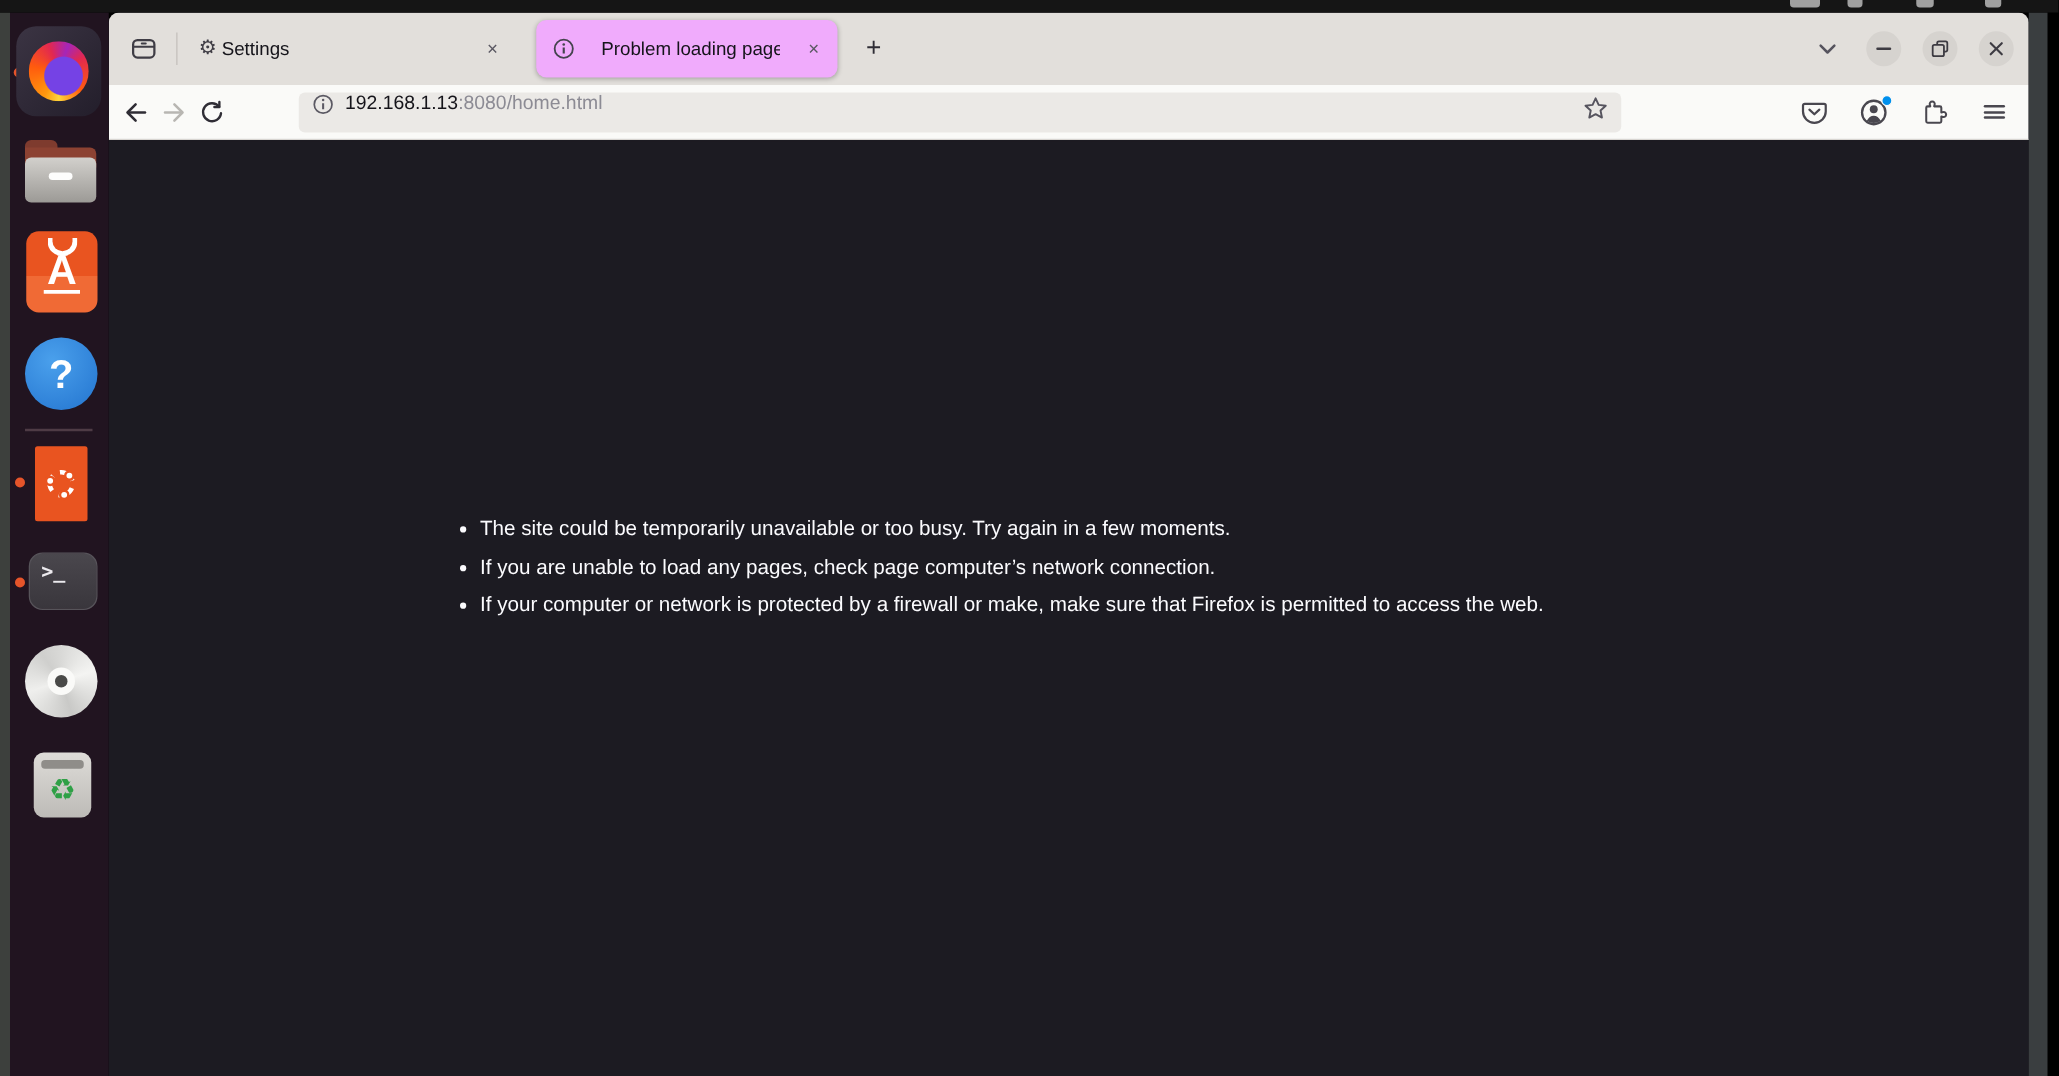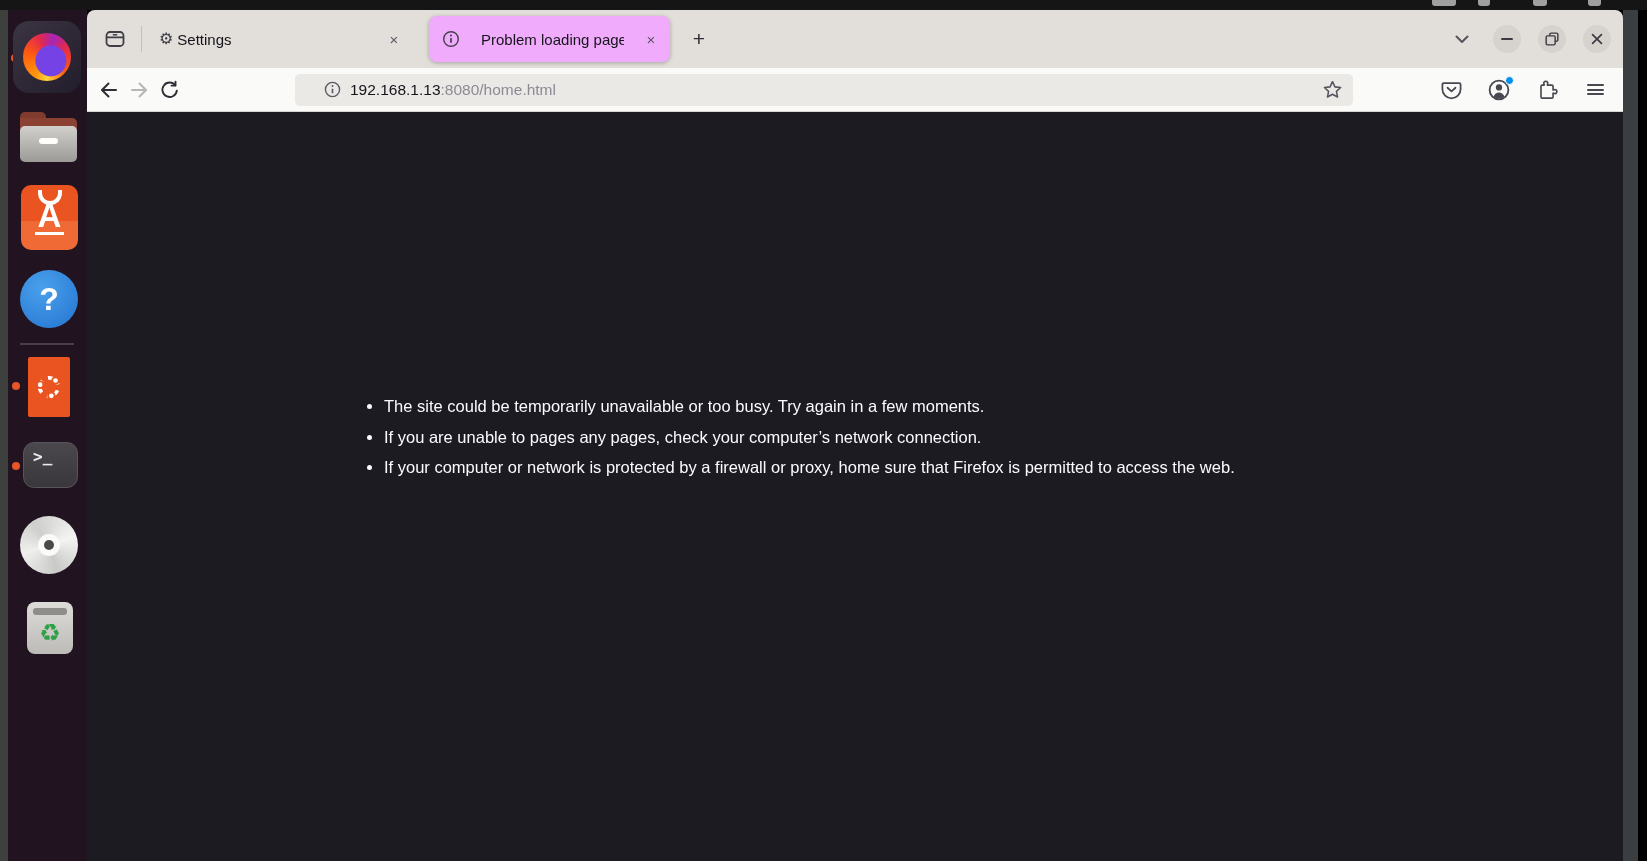--- a/index.html
+++ b/index.html
@@ -71,36 +71,36 @@
     display:flex; align-items:center; justify-content:center; }
   .tablist-btn { margin-left:auto; width:28px; height:28px; }
   .win-btn { width:28px; height:28px; border-radius:50%; background:#d6d3cf; margin-left:17px;
     display:flex; align-items:center; justify-content:center; color:#3d3b42; }
   .win-btn:first-of-type { margin-left:66px; }
   .min-glyph { width:12px; height:2px; background:#3d3b42; border-radius:1px; }
   
   .navbar { height:44px; background:#fafaf8; border-bottom:1px solid #d8d5d1; display:flex; align-items:center; padding:0 16px 0 8px; }
   .nav-btn { width:28px; height:28px; border-radius:5px; margin-right:2px; }
   .nav-btn.disabled { color:#b8b6b2; }
-  .urlbar { margin-left:110px; width:1058px; height:32px; background:#ebe9e6; border-radius:5px;
-    display:flex; align-items:center; padding:0 8px 0 28px; }
+  .urlbar { margin-left:54px; width:1058px; height:32px; background:#ebe9e6; border-radius:5px;
+    display:flex; align-items:flex-start; padding:0 8px 0 10px; }
   .url-text { margin-left:8px; font-size:15.5px; color:#15141a; white-space:nowrap; }
   .url-secondary { color:#8c8b94; }
   .star-btn { margin-left:auto; width:26px; height:26px; }
   .nav-right { margin-left:auto; display:flex; align-items:center; gap:24px; }
   .nav-right .icon-btn { width:24px; height:24px; position:relative; color:#49474f; }
   .badge-dot { position:absolute; top:-2px; right:-3px; width:9px; height:9px; border-radius:50%;
     background:#0090ed; border:1.5px solid #fafaf8; }
   .hamburger span { display:block; width:17px; height:2px; background:#49474f; margin:2.5px 0; border-radius:1px; }
   
   .content { position:absolute; top:103px; left:0; right:0; bottom:0; background:#1c1b22; }
   .error-page { position:absolute; left:270px; top:264px; width:987px; color:#fbfbfe; }
   .error-title { font-size:34px; font-weight:600; letter-spacing:-.3px; line-height:40px; }
   .error-desc { margin-top:70px; font-size:17.5px; line-height:23px; }
-  .error-list { margin-top:18px; padding-left:27px; }
+  .error-list { margin-top:35px; padding-left:27px; }
   .error-list li { font-size:16.5px; line-height:23.5px; max-width:930px; }
   .error-list li + li { margin-top:7px; }
   .btn-row { margin-top:45px; text-align:right; }
   .try-again { display:inline-block; border:none; background:#00ddff; color:#15141a;
     font-family:"Liberation Sans", sans-serif; font-size:17px; font-weight:600;
     height:44px; padding:0 27px; border-radius:4px; cursor:pointer; }
   svg { display:block; }
 </style>
 </head>
 <body>
@@ -282,19 +282,19 @@
               <span></span>
             </div>
         </div>
       </div>
     </div>
 
     <div class="content">
       <div class="error-page">
         <ul class="error-list">
           <li>The site could be temporarily unavailable or too busy. Try again in a few moments.</li>
-          <li>If you are unable to pages any pages, check your computer’s network connection.</li>
-          <li>If your computer or network is protected by a firewall or proxy, home sure that Firefox is permitted to access the web.</li>
+          <li>If you are unable to load any pages, check page computer’s network connection.</li>
+          <li>If your computer or network is protected by a firewall or make, make sure that Firefox is permitted to access the web.</li>
         </ul>
       </div>
     </div>
   </div>
 </div>
 
 </body></html>

